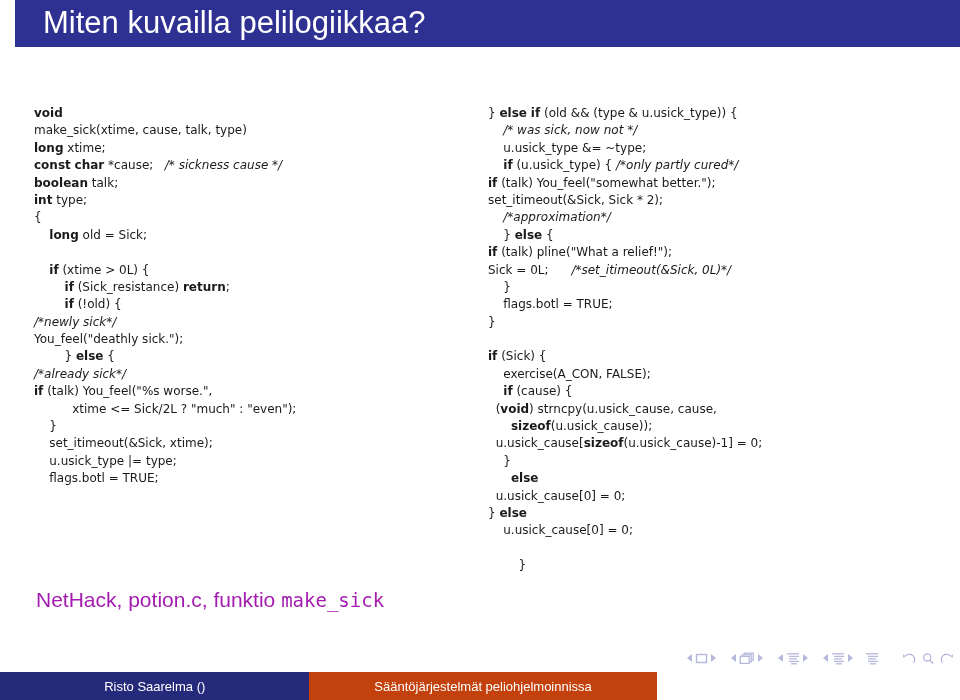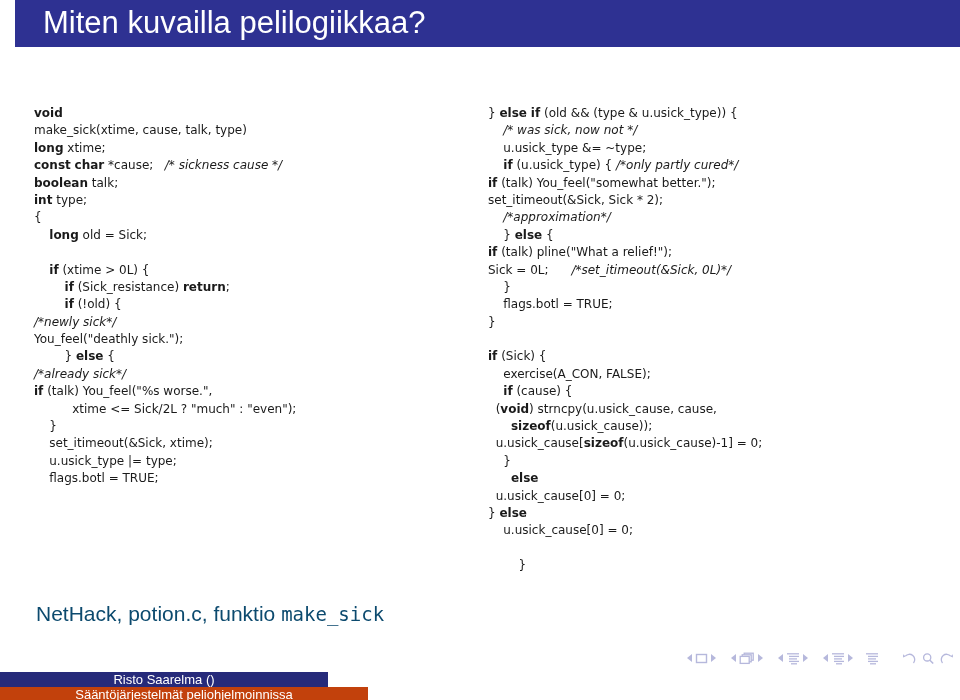--- a/index.html
+++ b/index.html
@@ -34,22 +34,22 @@
     white-space:pre;
   }
   #code-left{left:34px;top:58px;}
   #code-right{left:488px;top:58px;}
   .code-col .ln{display:block;white-space:pre;height:17.4px;}
   .kw{font-weight:bold;}
   .cmt{font-style:italic;}
 
   
   #caption{
-    position:absolute;left:36px;top:602px;
-    font-size:21px;color:#0c4a6e;white-space:nowrap;
+    position:absolute;left:36px;top:588px;
+    font-size:21px;color:#a21caf;white-space:nowrap;
   }
   #caption .mono{
     font-family:"DejaVu Sans Mono","Liberation Mono",monospace;
     font-size:19px;
   }
 
   
   #nav-bar{
     position:absolute;right:6px;top:648px;height:20px;
     display:flex;align-items:center;gap:0px;
@@ -63,21 +63,20 @@
   }
   .nav-arrow.left{border-right:5px solid #b6b8dc;}
   .nav-arrow.right{border-left:5px solid #b6b8dc;}
   .nav-ico{display:inline-block;line-height:0;}
   .nav-tools{display:flex;align-items:center;gap:5px;margin-left:9px;}
 
   
   #footer{
     position:absolute;left:0;top:672px;width:960px;height:28px;
     display:flex;
-    flex-direction:column;
   }
   .foot-seg{
     height:28px;display:flex;align-items:center;
     color:#ffffff;font-size:13px;white-space:nowrap;
   }
   #foot-author{width:328px;background:#262a7a;justify-content:center;}
   #foot-course{width:368px;background:#c2410c;justify-content:center;}
   #foot-meta{
     width:320px;background:#3336a8;justify-content:flex-end;
     padding-right:24px;box-sizing:border-box;gap:26px;margin-top:32px;

